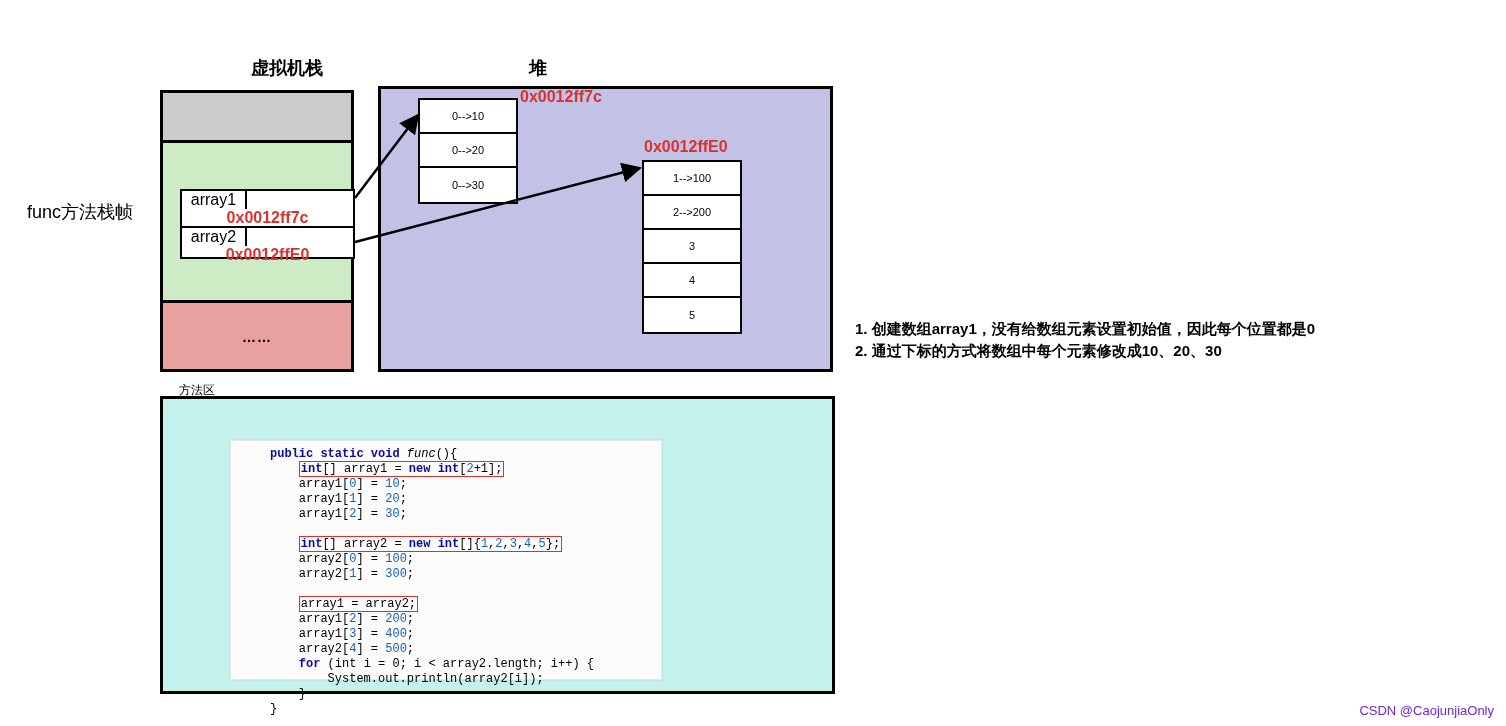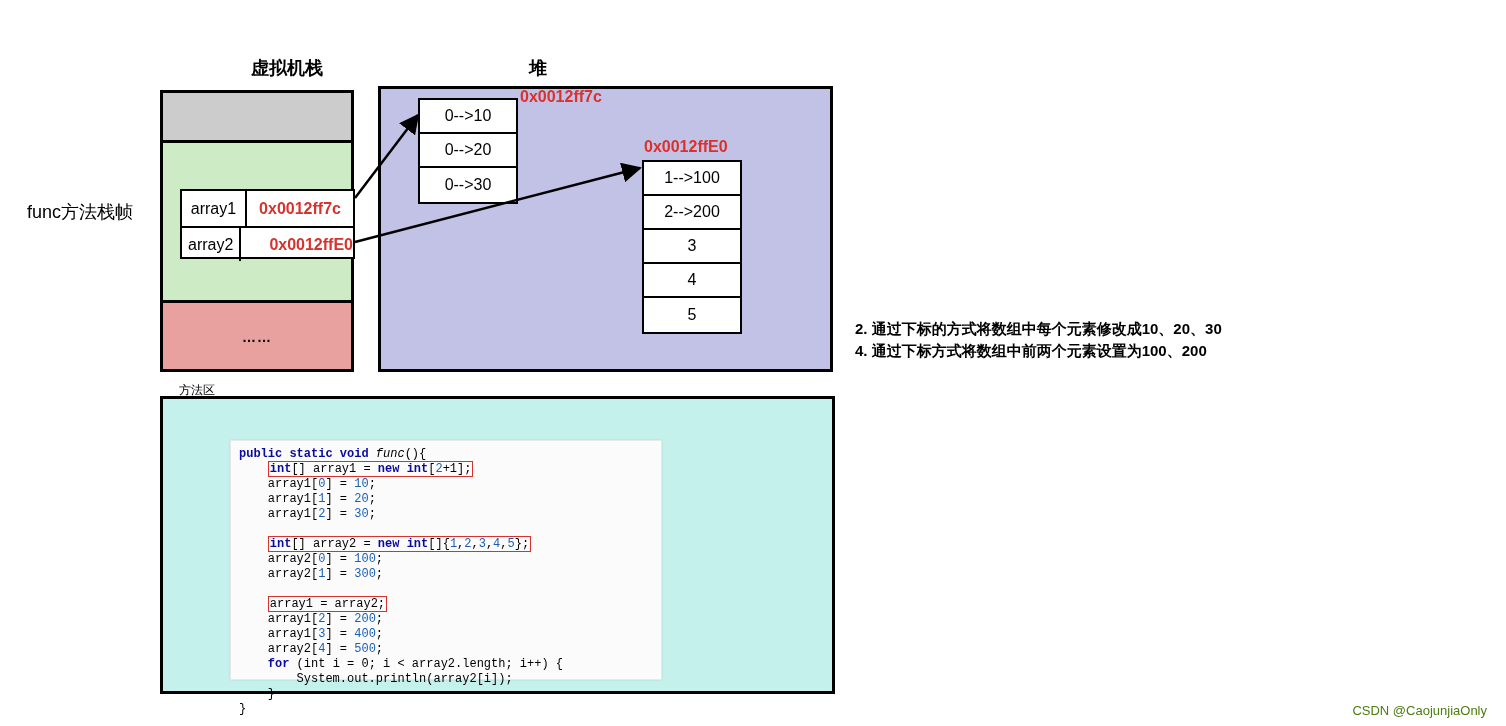--- a/index.html
+++ b/index.html
@@ -20,56 +20,56 @@
     border: 3px solid #000;
   }
   .stack-gray { left:0; top:0; right:0; height:50px; background:#ccc; border-bottom:3px solid #000; }
   .stack-green { left:0; top:50px; right:0; height:160px; background:#cdecc5; border-bottom:3px solid #000; }
   .stack-red { left:0; top:210px; right:0; bottom:0; background:#e9a1a0; }
   .stack-red-dots { font-weight:bold; text-align:center; line-height:68px; font-size:14px; letter-spacing:1px;}
   .vars-table {
     left: 180px; top: 189px; width: 175px; height: 70px;
     border: 2px solid #000; background:#fff;
   }
-  .vars-row { height:35px; display:flex; }
-  .vars-row + .vars-row { border-top:2px solid #000;gap:28px; }
+  .vars-row { height:35px; display:flex;flex-direction:column; }
+  .vars-row + .vars-row { border-top:2px solid #000; }
   .vars-cell-l { width: 65px; border-right:2px solid #000; display:flex; align-items:center; justify-content:center; font-size:16px; }
   .vars-cell-r { flex:1; display:flex; align-items:center; justify-content:center; color:#d9322c; font-weight:bold; font-size:16px; }
   .func-label { left: 27px; top: 200px; font-weight:normal; font-size:18px; }
   .stack-title { left:222px; top:56px; }
   .heap-title { left:500px; top:56px; }
   .heap-box { left:378px; top:86px; width:455px; height:286px; border:3px solid #000; background:#c2c2e6; }
   .addr { color:#d9322c; font-weight:bold; font-size:16px; }
   .arr-table { background:#fff; border:2px solid #000; }
-  .arr-cell { height:34px; border-bottom:2px solid #000; display:flex; align-items:center; justify-content:center; font-size:16px; }
+  .arr-cell { height:34px; border-bottom:2px solid #000; display:flex; align-items:center; justify-content:center; font-size:11px; }
   .arr-cell:last-child { border-bottom:none; }
   .arr1 { left:418px; top:98px; width:100px; }
   .arr1-addr { left:520px; top:88px; }
   .arr2 { left:642px; top:160px; width:100px; }
   .arr2-addr { left:644px; top:138px; }
   .method-area { left:160px; top:396px; width:675px; height:298px; border:3px solid #000; background:#c4f1ec; }
   .method-title { left:179px; top:382px; font-size:12px; }
   .code-box {
     left:230px; top:440px; width:432px; height:240px;
-    background:#fbfbfb; border:1px solid #e8e8e8; box-shadow: 0 0 2px rgba(0,0,0,0.1);
+    background:#fbfbfb; border:1px solid #e8e8e8; box-shadow: 0 0 2px rgba(0,0,0,0.1); padding-left: 31px;
   }
   .code {
     font-family: "Courier New", monospace;
     font-size: 12px;
     line-height: 15px;
     white-space: pre;
     padding: 6px 8px;
     color:#000;
   }
   .kw { color:#0a0a9e; font-weight:bold; }
   .num { color:#1a5fb4; }
   .it { font-style: italic; }
   .redbox { border:1.5px solid #d9322c; padding:0 1px; }
   .notes { left:855px; top:318px; font-size:15px; font-weight:bold; line-height:22px; }
-  .watermark { right:19px; bottom:8px; color:#4d7c0f; font-size:13px; }
+  .watermark { right:12px; bottom:8px; color:#6d28d9; font-size:13px; }
   svg.arrows { position:absolute; left:0; top:0; pointer-events:none; }
 </style>
 </head>
 <body>
 
 <div class="abs title stack-title">虚拟机栈</div>
 <div class="abs title heap-title">堆</div>
 
 <div class="abs stack-outer">
   <div class="abs stack-gray"></div>
@@ -135,17 +135,17 @@
     array1[<span class="num">2</span>] = <span class="num">200</span>;
     array1[<span class="num">3</span>] = <span class="num">400</span>;
     array2[<span class="num">4</span>] = <span class="num">500</span>;
     <span class="kw">for</span><span> (int i = 0; i &lt; array2.length; i++) {</span>
 <span>        System.out.println(array2[i]);</span>
 <span>    }</span>
 <span>}</span></div>
 </div>
 
 <div class="abs notes">
+  <div>1. 创建数组array1，没有给数组元素设置初始值，因此每个位置都是0</div>
   <div>2. 通过下标的方式将数组中每个元素修改成10、20、30</div>
-  <div>4. 通过下标方式将数组中前两个元素设置为100、200</div>
 </div>
 
 <div class="abs watermark">CSDN @CaojunjiaOnly</div>
 
 </body></html>

